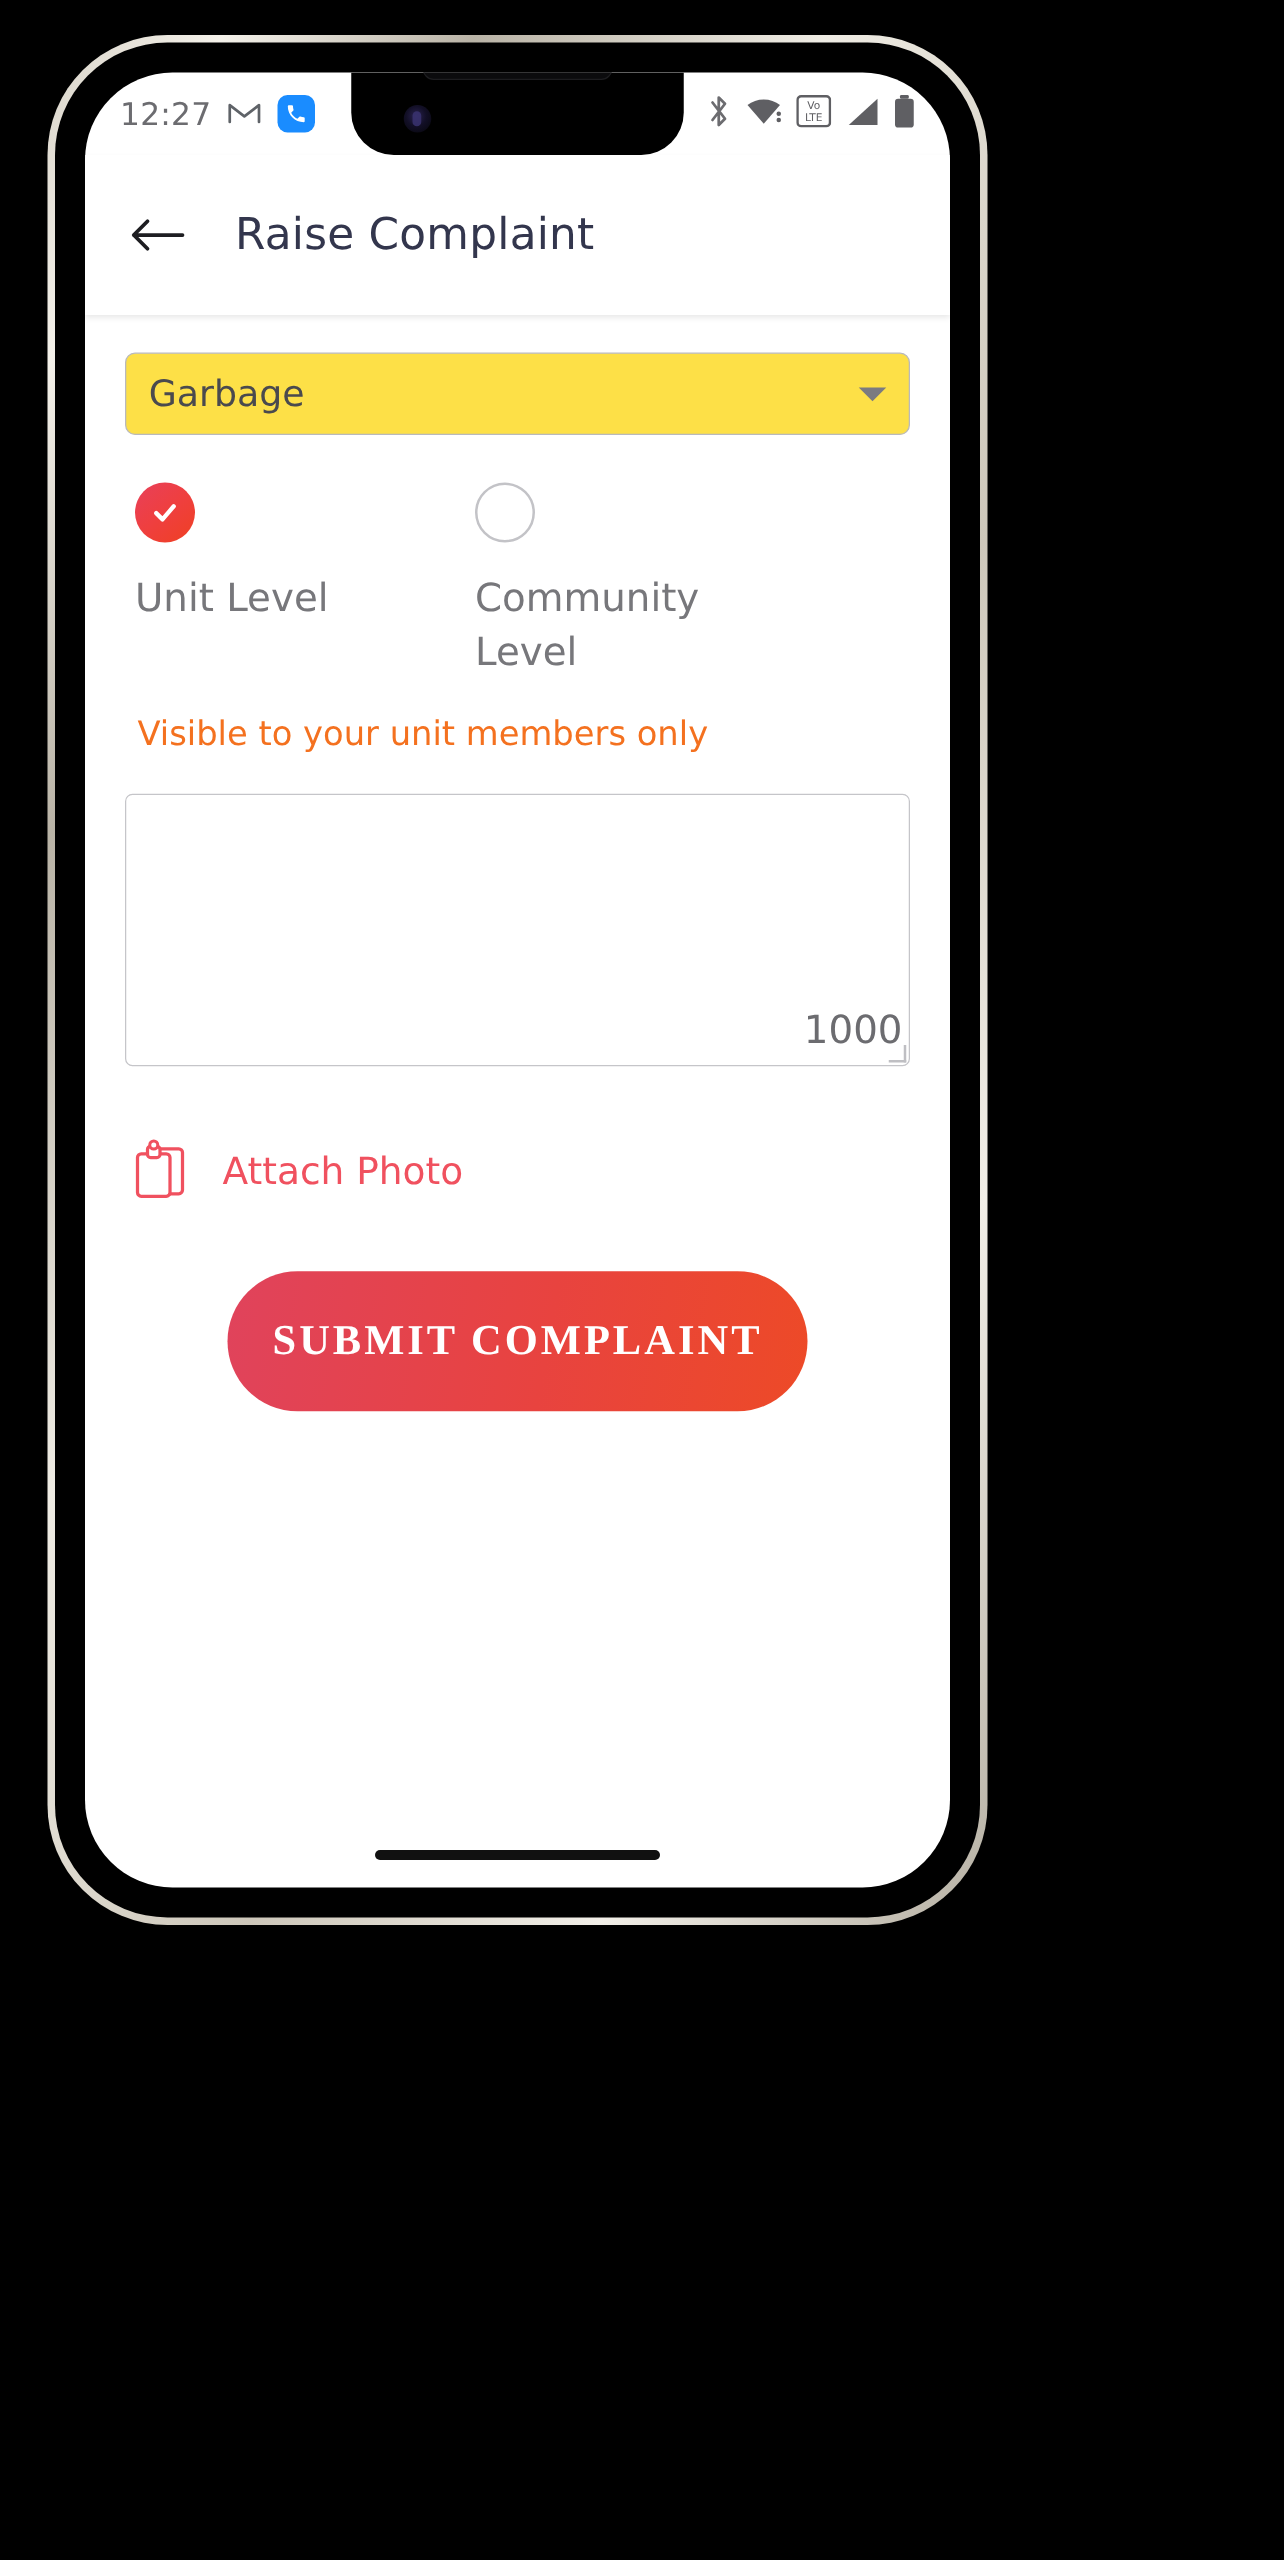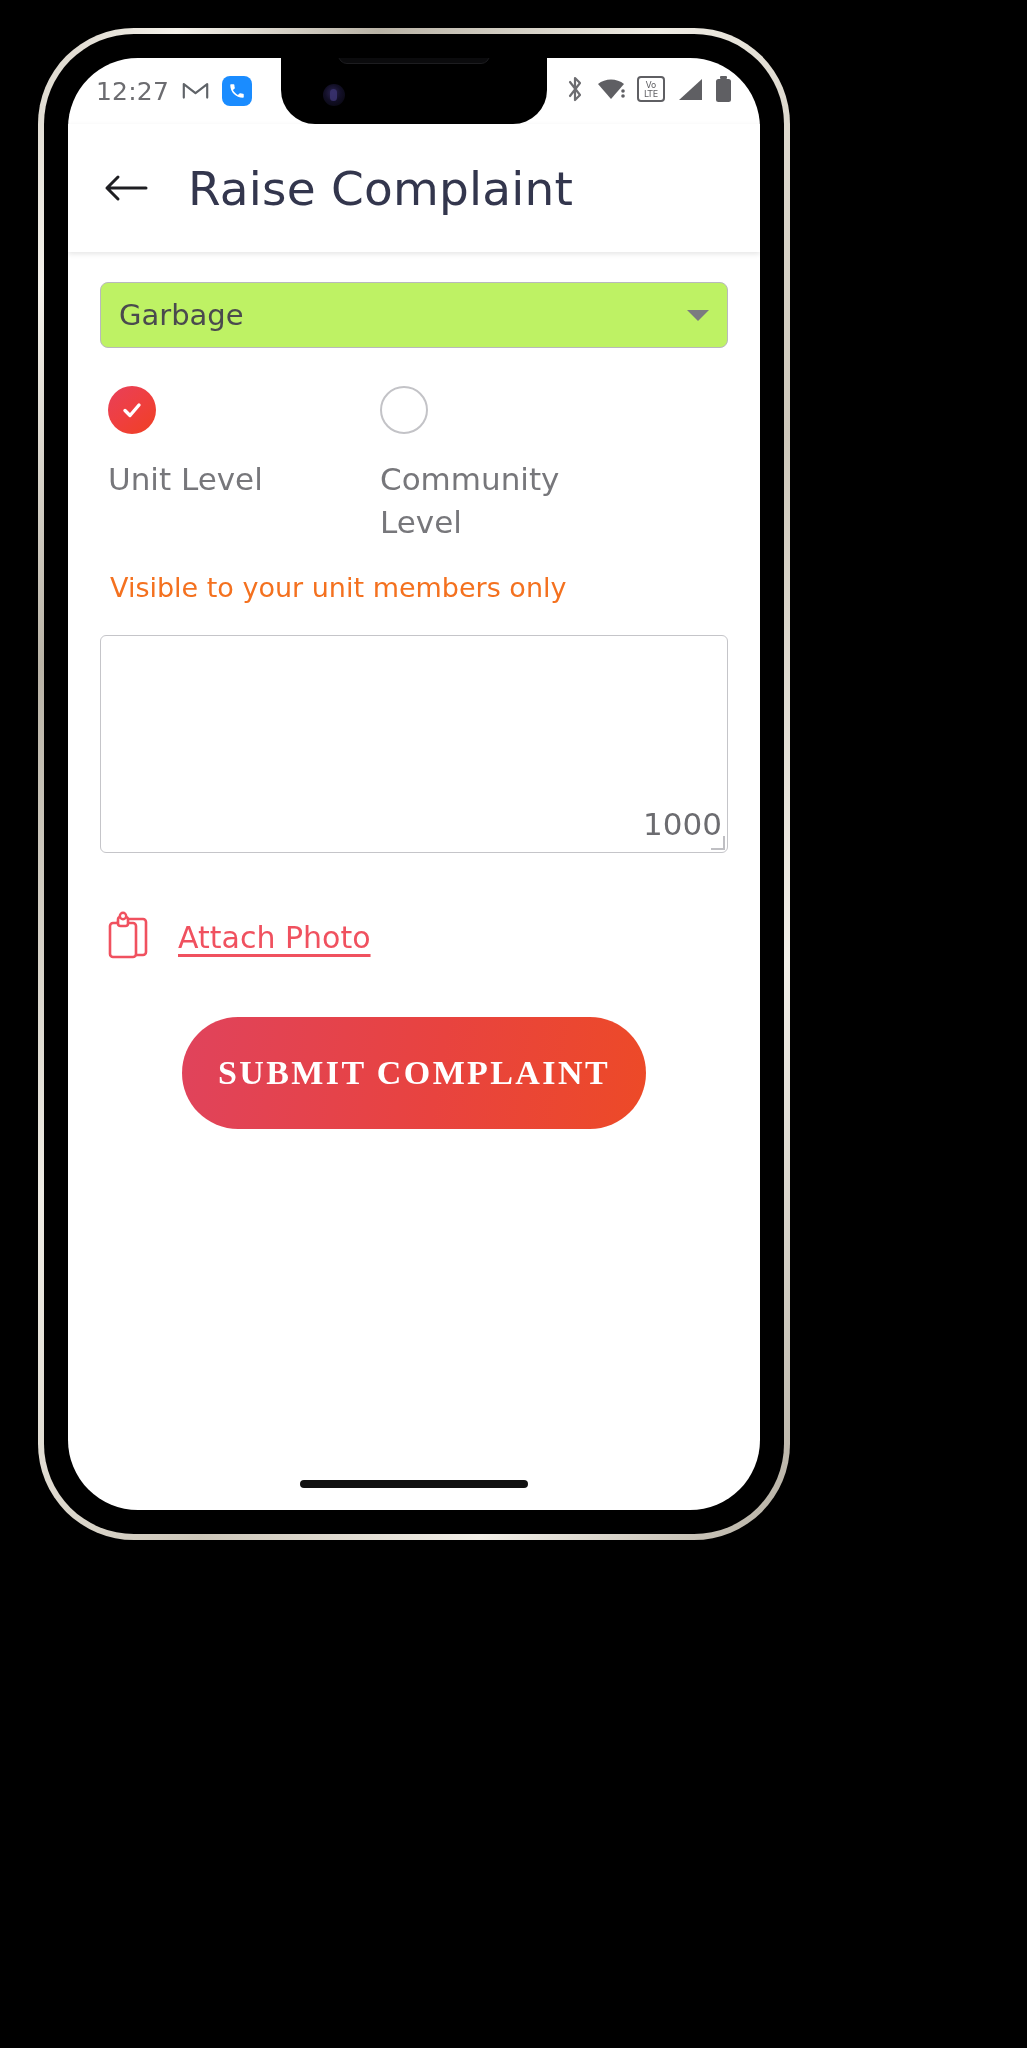--- a/index.html
+++ b/index.html
@@ -65,31 +65,31 @@
     display:flex;align-items:center;justify-content:center;
   }
 
   
   .appbar{
     height:128px;display:flex;align-items:center;gap:40px;padding:0 36px;
     background:#fff;box-shadow:0 2px 5px rgba(0,0,0,.10);position:relative;z-index:20;
   }
   .back-arrow{width:44px;height:28px;flex:none;cursor:pointer;}
   .appbar-title{
-    font-size:47px;color:#33364d;letter-spacing:.2px;
+    font-size:35px;color:#33364d;letter-spacing:.2px;
   }
 
   
   .content{padding:30px 32px 0 32px;background:#fff;}
   .field-label{
     font-size:33px;color:#3b3e55;margin:12px 0 18px 2px;
   }
   .select-box{
     height:64px;border:1px solid #b9b9bd;border-radius:8px;
-    display:flex;align-items:center;padding:0 18px;background:#bef264;cursor:pointer;
+    display:flex;align-items:center;padding:0 18px;background:#fde047;cursor:pointer;
   }
   .select-value{font-size:29px;color:#4a4a4e;flex:1;}
   .caret{width:0;height:0;border-left:11px solid transparent;border-right:11px solid transparent;border-top:11px solid #7b7b80;}
 
   .section-gap{height:30px;}
 
   .radio-row{display:flex;align-items:flex-start;margin:6px 0 0 8px;}
   .radio-item{display:flex;align-items:flex-start;gap:20px;cursor:pointer;flex-direction:column;}
   .radio-item.first{width:272px;flex:none;}
   .radio-item.second{max-width:250px;}
@@ -115,21 +115,21 @@
   .char-count{
     position:absolute;right:5px;bottom:10px;font-size:31px;color:#6c6c70;
   }
   .resize-grip{
     position:absolute;right:2px;bottom:2px;width:12px;height:12px;
     border-right:2px solid #bfbfc3;border-bottom:2px solid #bfbfc3;
   }
 
   .attach-row{display:flex;align-items:center;gap:28px;margin:58px 0 0 6px;cursor:pointer;}
   .attach-text{
-    font-size:30px;color:#f0515f;text-decoration:underline;text-underline-offset:6px;
+    font-size:30px;color:#f0515f;text-underline-offset:6px;
   }
 
   .submit-wrap{display:flex;justify-content:center;margin-top:52px;}
   .submit-btn{
     width:464px;height:112px;border-radius:56px;border:none;cursor:pointer;
     background:linear-gradient(100deg,#e0435c 0%,#e8433f 55%,#ed4a27 100%);
     color:#fff;font-size:34px;font-weight:bold;letter-spacing:2.4px;
     font-family:Liberation Serif, serif;
     display:flex;align-items:center;justify-content:center;
   }

